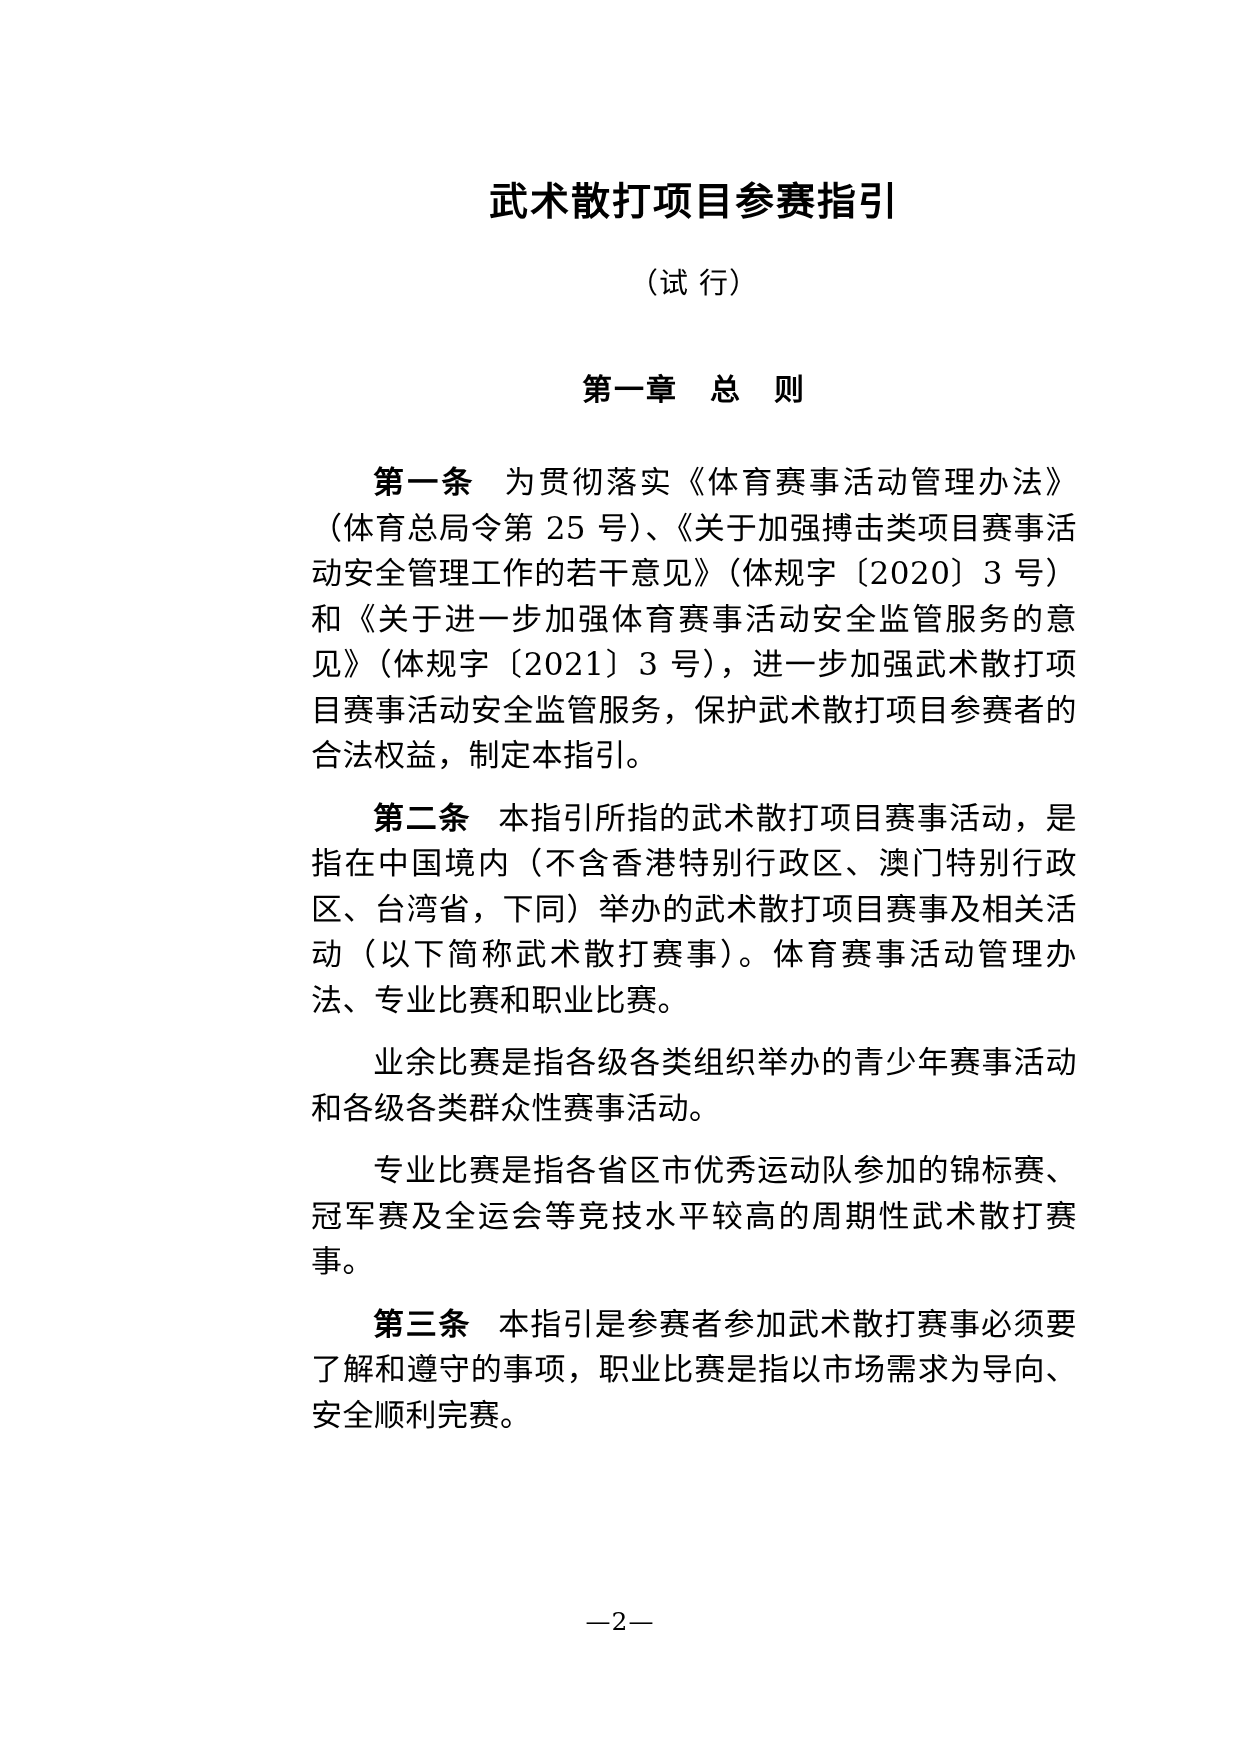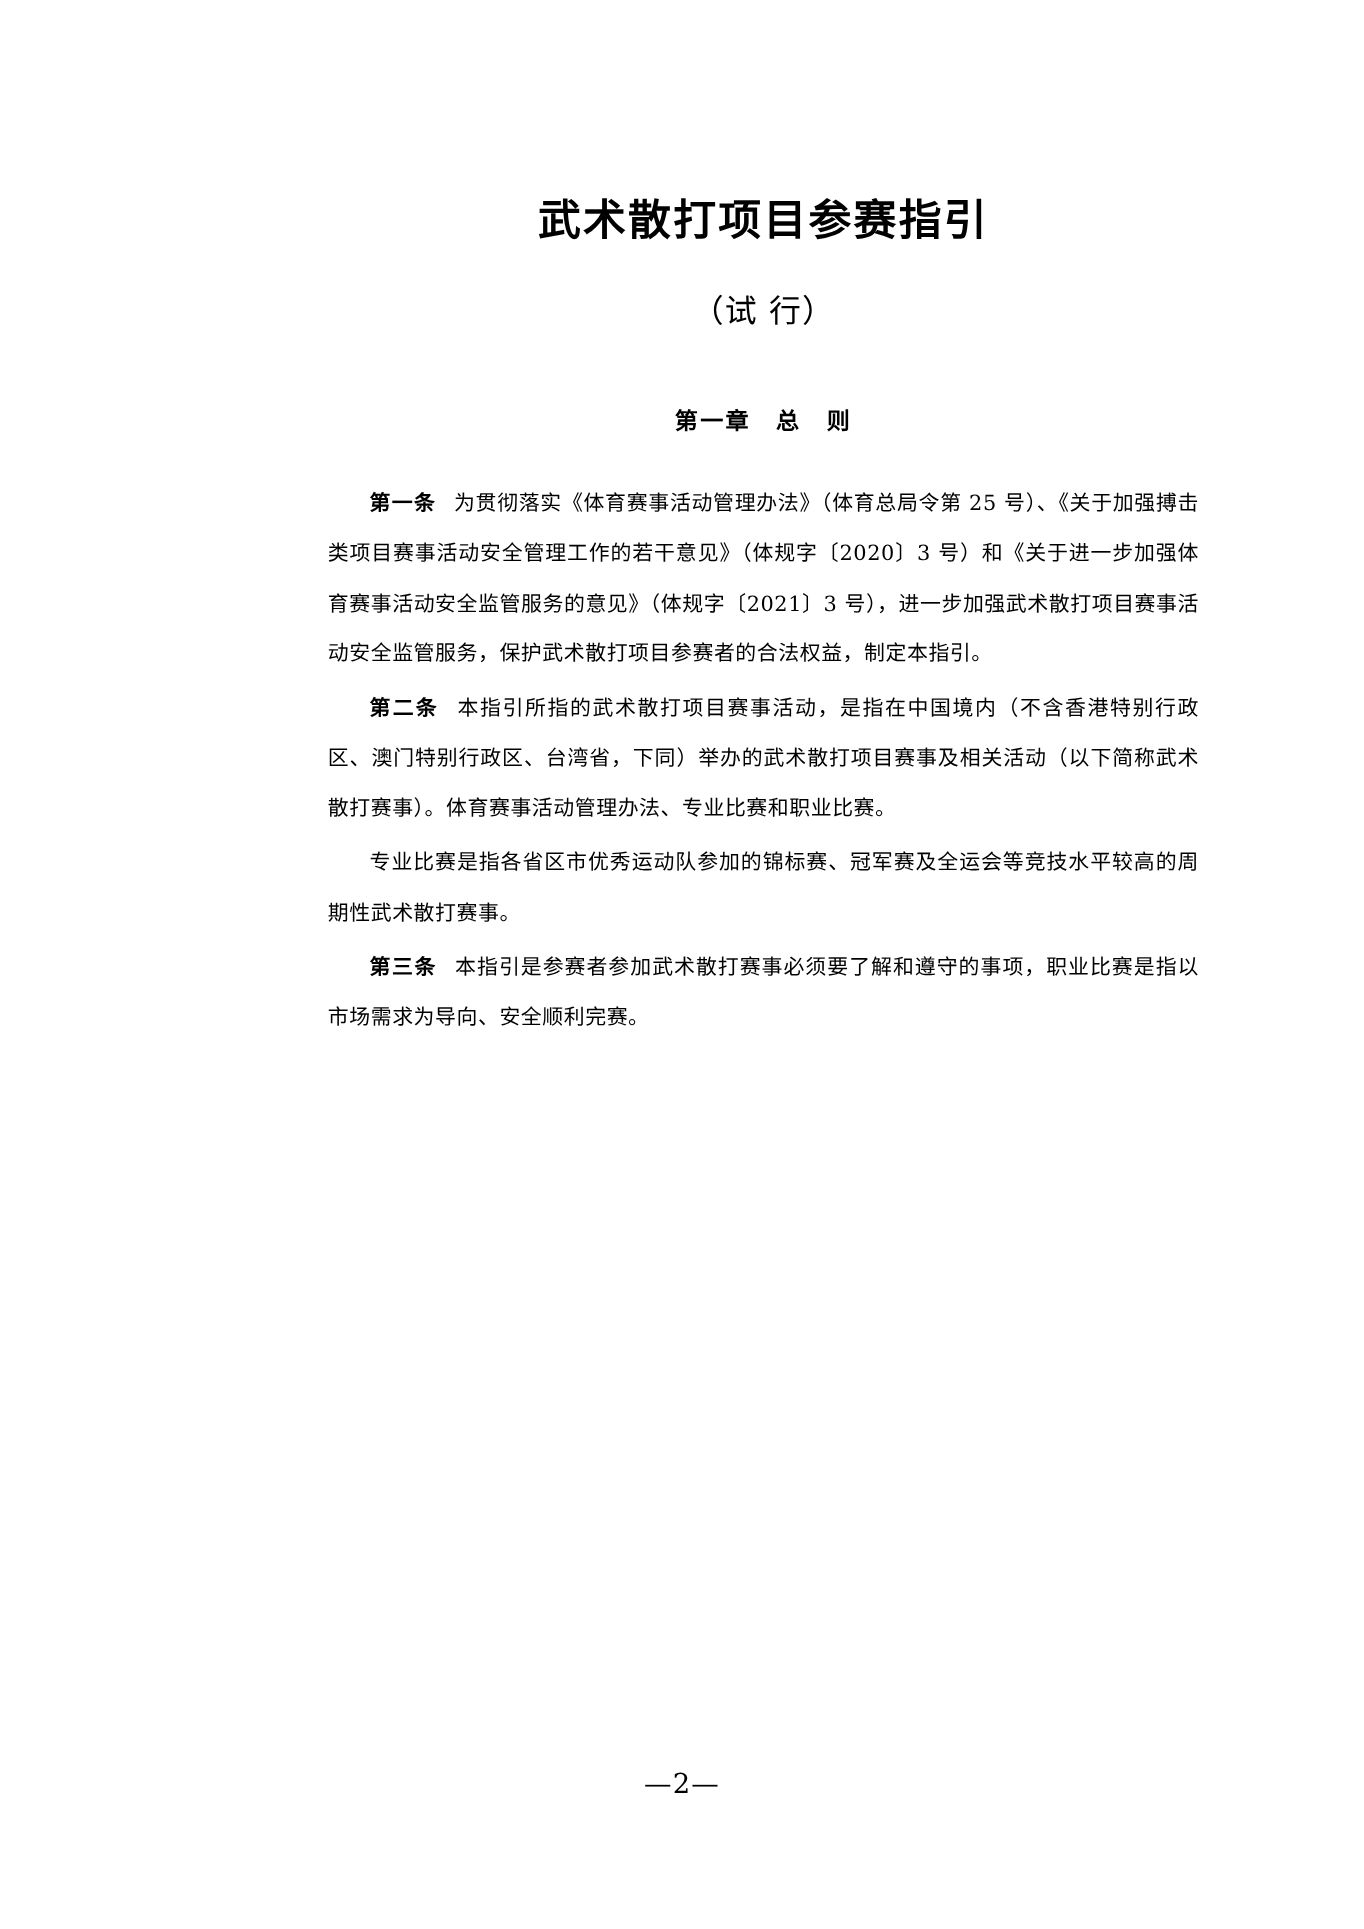--- a/index.html
+++ b/index.html
@@ -46,31 +46,31 @@
     font-size: 29px;
     letter-spacing: 1px;
     line-height: 1.3;
   }
   .chapter-heading {
     margin: 0;
     padding-top: 52px;
     text-align: center;
     font-family: "DejaVu Sans", "Liberation Sans", sans-serif;
     font-weight: bold;
-    font-size: 21px;
+    font-size: 30px;
     letter-spacing: 2px;
     line-height: 1.3;
   }
   
   .body-block {
     padding-top: 34px;
   }
   p.para {
-    margin: 4px;
-    font-size: 19px;
+    margin: 17px;
+    font-size: 31px;
     line-height: 45.5px;
     text-align: justify;
     text-justify: inter-ideograph;
     text-indent: 2em;
     letter-spacing: 0.5px;
     font-family: "DejaVu Serif", "Liberation Serif", serif;
   }
   p.para .article-label {
     font-family: "DejaVu Sans", "Liberation Sans", sans-serif;
     font-weight: bold;
@@ -107,20 +107,23 @@
     <div class="body-block">
 
       <p class="para">
         <span class="article-label">第一条</span><span class="label-gap"></span><span>为贯彻落实《体育赛事活动管理办法》（体育总局令第 25 号）、《关于加强搏击类项目赛事活动安全管理工作的若干意见》（体规字〔2020〕3 号）和《关于进一步加强体育赛事活动安全监管服务的意见》（体规字〔2021〕3 号），进一步加强武术散打项目赛事活动安全监管服务，保护武术散打项目参赛者的合法权益，制定本指引。</span>
       </p>
 
       <p class="para">
         <span class="article-label">第二条</span><span class="label-gap"></span><span>本指引所指的武术散打项目赛事活动，是指在中国境内（不含香港特别行政区、澳门特别行政区、台湾省，下同）举办的武术散打项目赛事及相关活动（以下简称武术散打赛事）。体育赛事活动管理办法、专业比赛和职业比赛。</span>
       </p>
 
+      <p class="para">
+        <span>业余比赛是指各级各类组织举办的青少年赛事活动和各级各类群众性赛事活动。</span>
+      </p>
 
       <p class="para">
         <span>专业比赛是指各省区市优秀运动队参加的锦标赛、冠军赛及全运会等竞技水平较高的周期性武术散打赛事。</span>
       </p>
 
 
       <p class="para">
         <span class="article-label">第三条</span><span class="label-gap"></span><span>本指引是参赛者参加武术散打赛事必须要了解和遵守的事项，职业比赛是指以市场需求为导向、安全顺利完赛。</span>
       </p>
 

